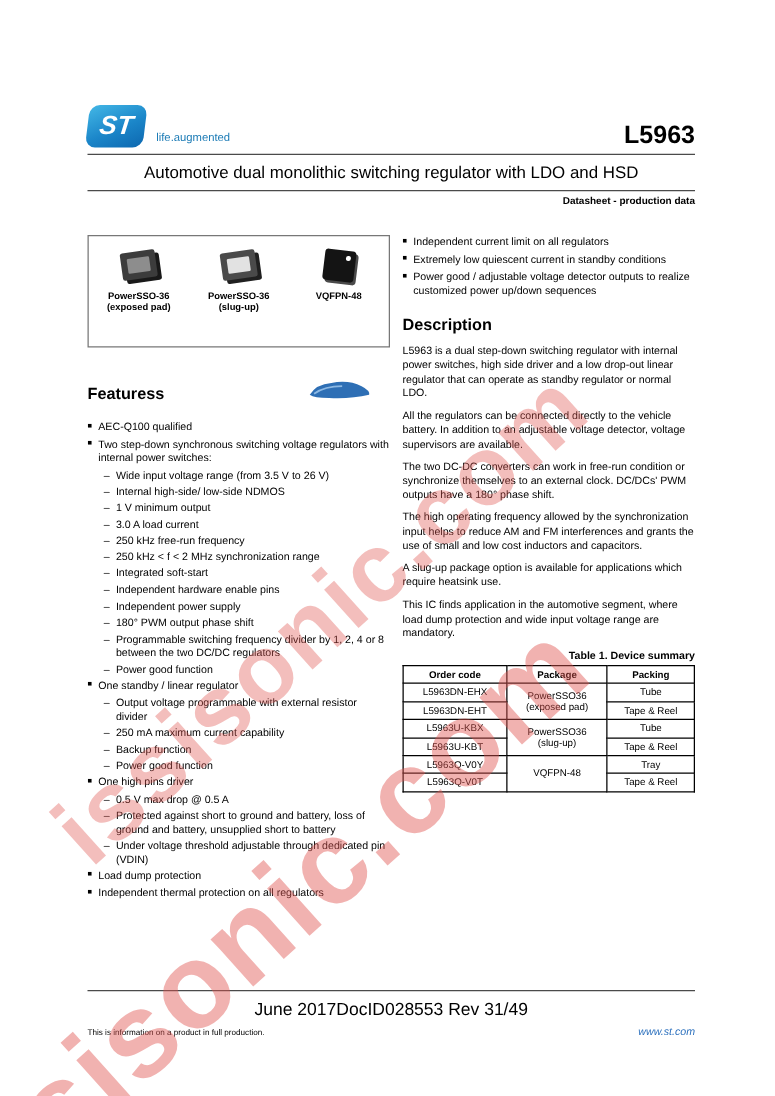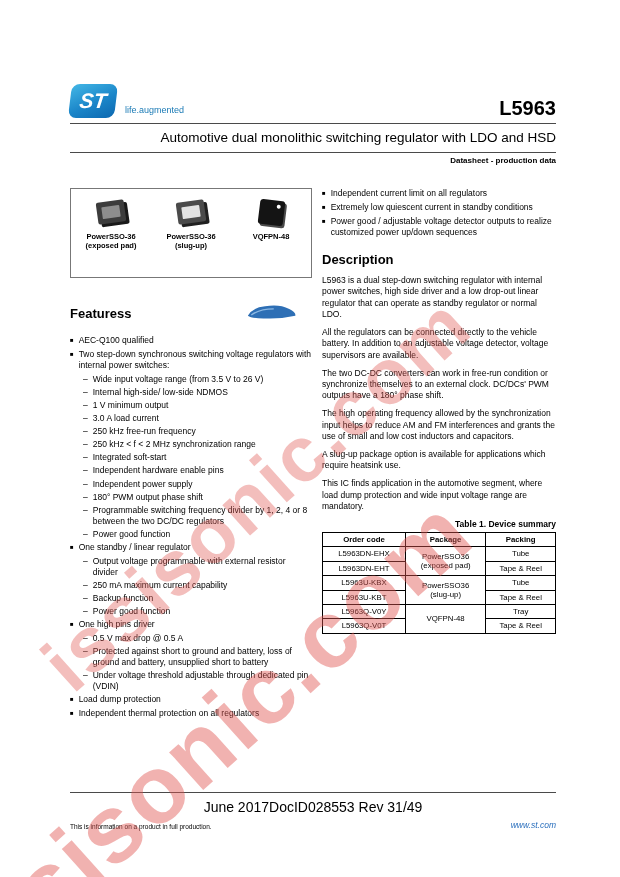--- a/index.html
+++ b/index.html
@@ -5,21 +5,21 @@
   html,body{margin:0;padding:0;background:#e8e8e8;}
   .page{position:relative;width:620px;height:877px;background:#fff;font-family:"Liberation Sans",sans-serif;color:#000;overflow:hidden;margin:0 auto;}
 
   
   .header-row{position:absolute;left:70px;right:64px;top:80px;height:38px;display:flex;align-items:flex-end;justify-content:space-between;}
   .logo-wrap{display:flex;align-items:flex-end;gap:9px;}
   .st-logo{width:46px;height:34px;background:linear-gradient(155deg,#43b7e6 0%,#1b86c9 55%,#0d68b0 100%);border-radius:8px 8px 8px 8px;transform:skewX(-7deg);display:flex;align-items:center;justify-content:center;color:#fff;font-style:italic;font-weight:bold;font-size:21px;}
   .tagline{color:#1a7ab5;font-size:9px;margin-bottom:3px;}
   .part-number{font-size:20px;font-weight:bold;line-height:1;}
   .rule1{position:absolute;left:70px;right:64px;top:123px;border-top:1.5px solid #4a4a4a;}
-  .doc-title{position:absolute;left:70px;right:64px;top:130px;text-align:right;font-size:13.5px;}
+  .doc-title{position:absolute;left:70px;right:64px;top:130px;text-align:center;font-size:13.5px;}
   .rule2{position:absolute;left:70px;right:64px;top:152px;border-top:1px solid #4a4a4a;}
   .doc-label{position:absolute;right:64px;top:156px;font-size:8px;font-weight:bold;padding-left:40px;}
 
   
   .left-col{position:absolute;left:70px;top:188px;width:242px;}
   .right-col{position:absolute;left:322px;top:188px;width:234px;}
 
   
   .pkg-box{border:1px solid #777;height:90px;display:flex;justify-content:space-around;align-items:flex-start;padding-top:7px;box-sizing:border-box;}
   .pkg{display:flex;flex-direction:column;align-items:center;width:33%;}

